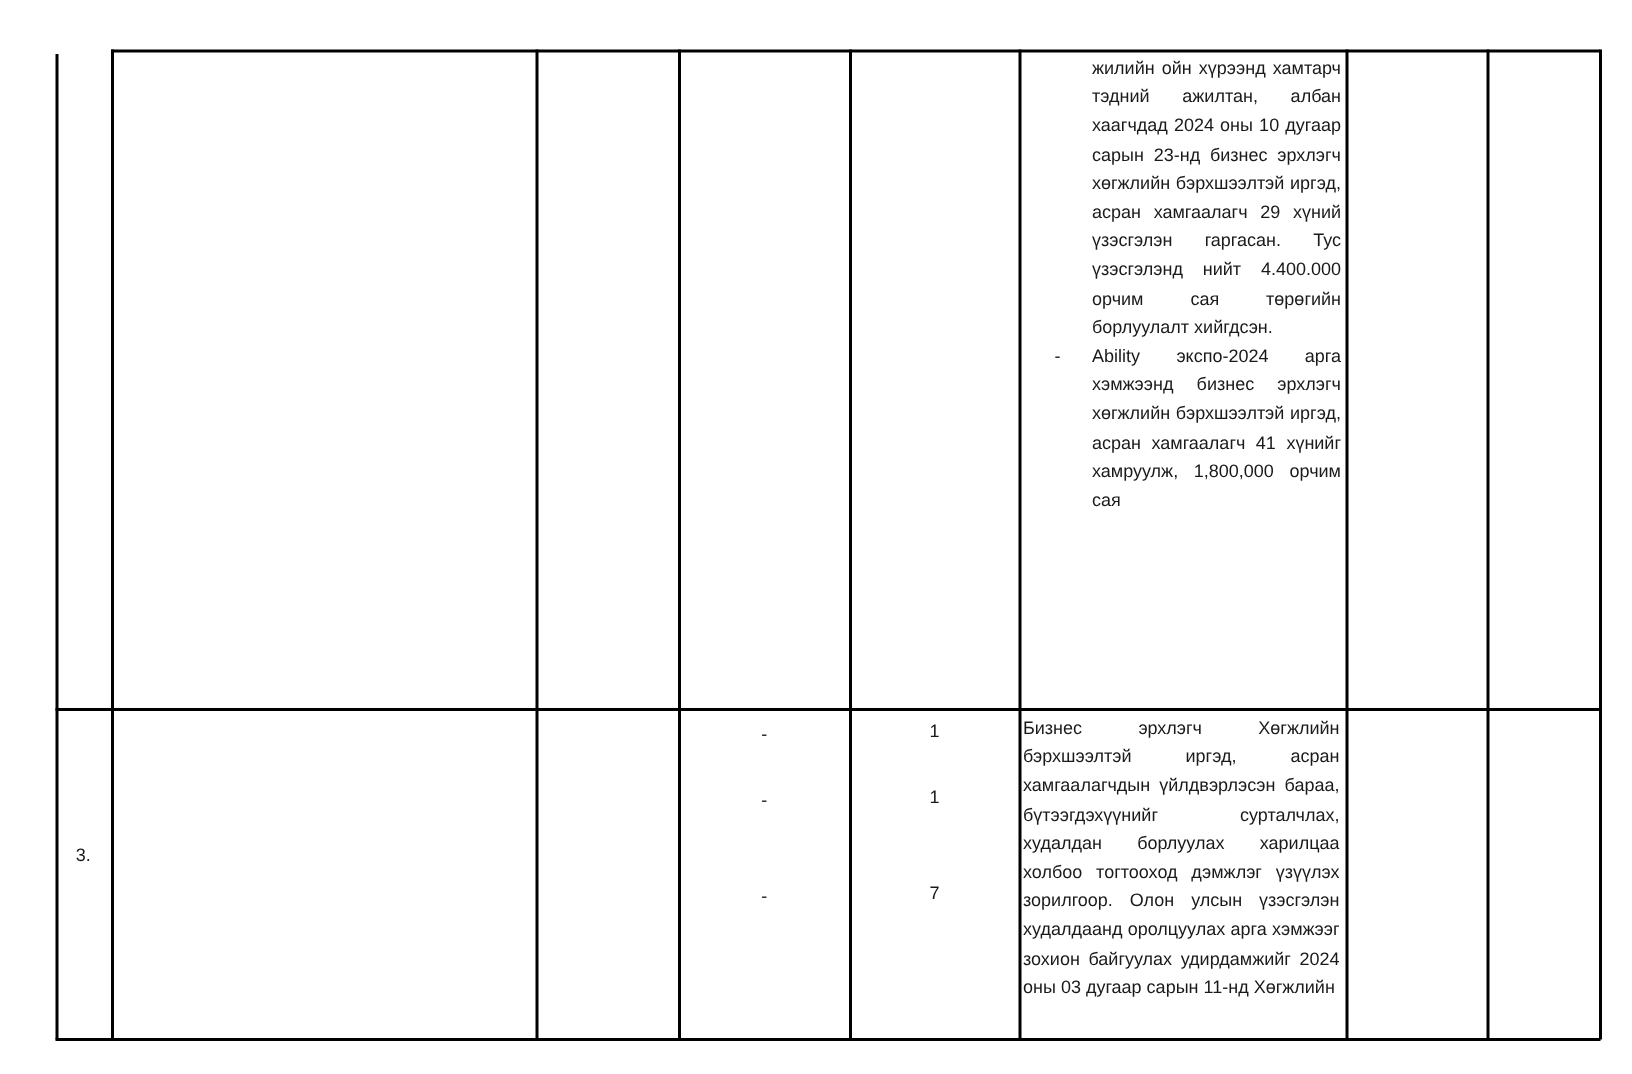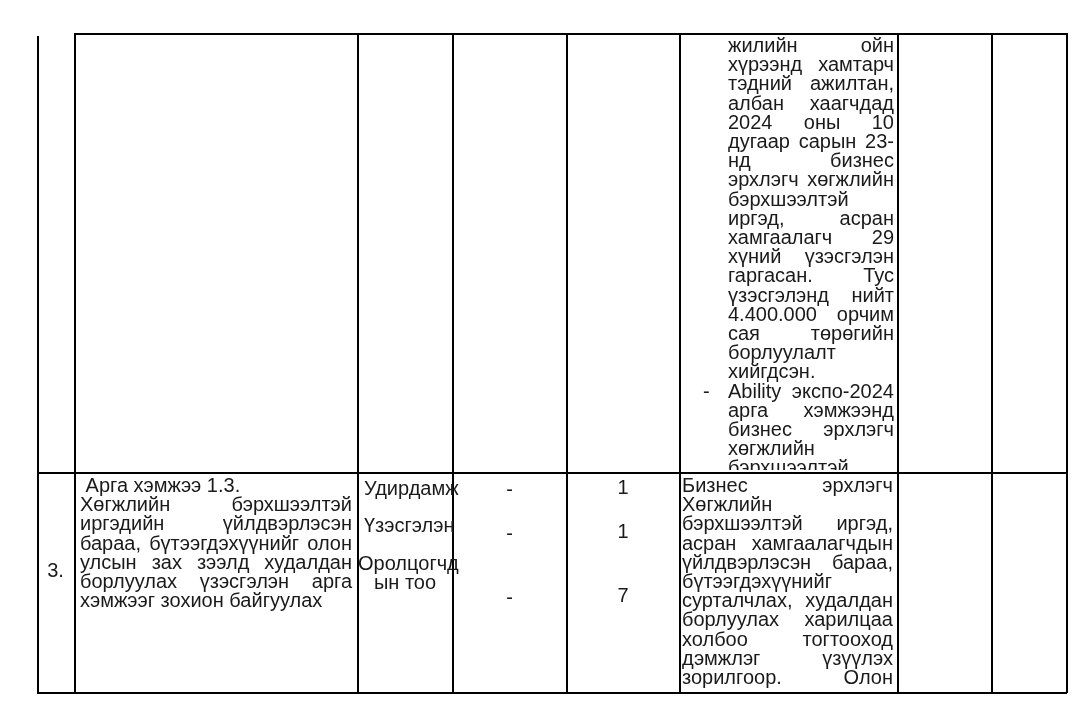--- a/index.html
+++ b/index.html
@@ -1,19 +1,19 @@
 <!DOCTYPE html>
 <html><head>
 <meta charset="utf-8">
 <style>
   html,body{margin:0;padding:0;background:#ffffff;}
   .page{
     position:relative;width:1088px;height:716px;background:#ffffff;overflow:hidden;
     font-family:"Liberation Sans","DejaVu Sans",sans-serif;
-    font-size:20px;line-height:19.2px;color:#1a1a1a;
+    font-size:12px;line-height:19.2px;color:#1a1a1a;
   }
   .v{position:absolute;width:1.5px;background:#000;}
   .h{position:absolute;height:1.5px;background:#000;}
   .cell{position:absolute;}
   .just{text-align:justify;}
   .center{text-align:center;}
   .pre{white-space:pre-wrap;}
   .preline{white-space:pre-line;}
   .bold{font-weight:bold;}
   .indent{margin-left:46px;position:relative;}
@@ -34,37 +34,27 @@
   <div class="v" style="left:897px;top:33px;height:660px;"></div>
   <div class="v" style="left:991px;top:33px;height:660px;"></div>
   <div class="v" style="left:1066px;top:33px;height:660px;"></div>
   <div class="h" style="left:74px;top:33px;width:993px;"></div>
   <div class="h" style="left:37px;top:472px;width:1030px;"></div>
   <div class="h" style="left:37px;top:692px;width:1030px;"></div>
 
   <div class="cell" style="left:682px;top:36px;width:212px;height:434px;overflow:hidden;">
     <div class="indent just">жилийн ойн хүрээнд хамтарч тэдний ажилтан, албан хаагчдад 2024 оны 10 дугаар сарын 23-нд бизнес эрхлэгч хөгжлийн бэрхшээлтэй иргэд, асран хамгаалагч 29 хүний үзэсгэлэн гаргасан. Тус үзэсгэлэнд нийт 4.400.000 орчим сая төрөгийн борлуулалт хийгдсэн.</div>
     <div class="indent just">
-      <span class="dash">-</span><span>Ability экспо-2024 арга хэмжээнд бизнес эрхлэгч хөгжлийн бэрхшээлтэй иргэд, асран хамгаалагч 25 хүнийг хамруулж, 1,800,000 орчим сая</span>
+      <span class="dash">-</span><span>Ability экспо-2024 арга хэмжээнд бизнес эрхлэгч хөгжлийн бэрхшээлтэй иргэд, асран хамгаалагч 41 хүнийг хамруулж, 1,800,000 орчим сая</span>
     </div>
   </div>
 
   <div class="cell center" style="left:38px;top:561px;width:35px;">3.</div>
 
-  <div class="cell" style="left:80px;top:476px;width:272px;">
-    <div class="pre"> Арга хэмжээ 1.3.</div>
-    <div class="just">Хөгжлийн бэрхшээлтэй иргэдийн үйлдвэрлэсэн бараа, бүтээгдэхүүнийг олон улсын зах зээлд худалдан борлуулах үзэсгэлэн арга хэмжээг зохион байгуулах</div>
-  </div>
 
-  <div class="cell" style="left:358px;top:473px;width:94px;height:219px;">
-    <div class="absitem" style="top:6px;left:6px;">Удирдамж</div>
-    <div class="absitem" style="top:43px;left:6px;">Үзэсгэлэн</div>
-    <div class="absitem center preline" style="top:81px;">Оролцогчд
-ын тоо</div>
-  </div>
 
   <div class="cell" style="left:453px;top:473px;width:113px;height:219px;">
     <div class="absitem center" style="top:7px;">-</div>
     <div class="absitem center" style="top:51px;">-</div>
     <div class="absitem center" style="top:115px;">-</div>
   </div>
 
   <div class="cell" style="left:567px;top:473px;width:112px;height:219px;">
     <div class="absitem center" style="top:5px;">1</div>
     <div class="absitem center" style="top:49px;">1</div>

